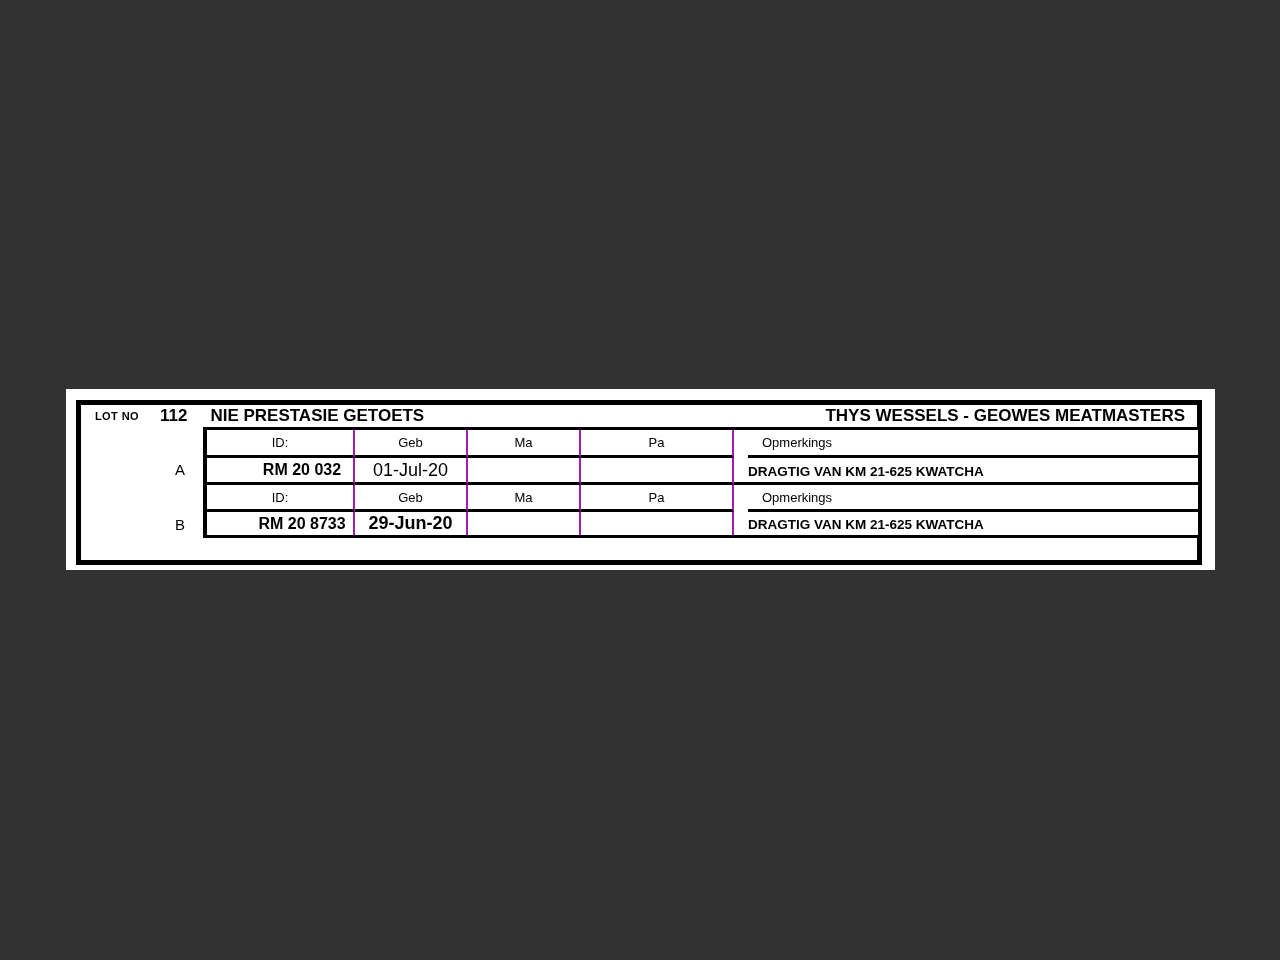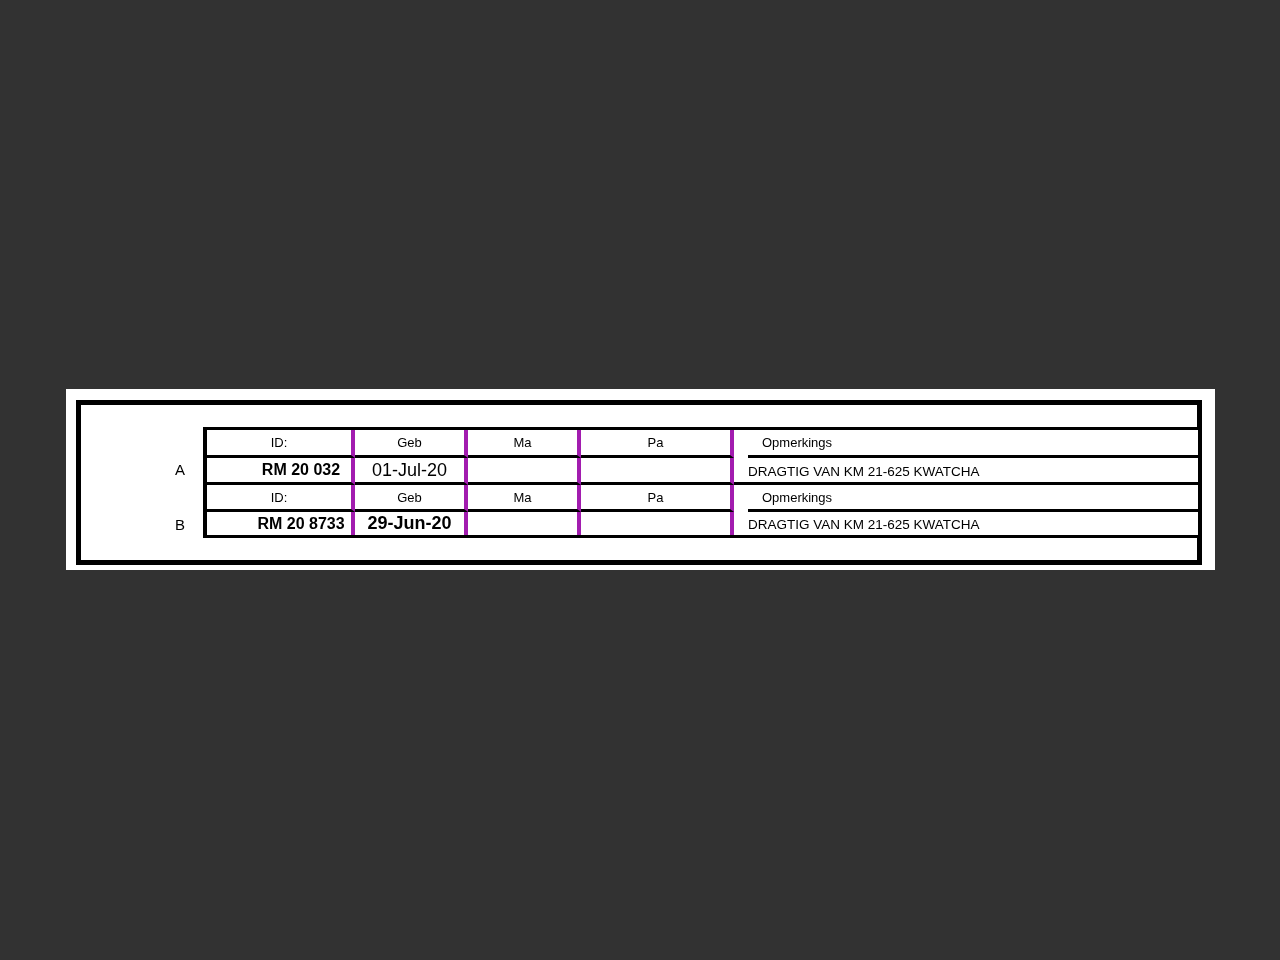--- a/index.html
+++ b/index.html
@@ -75,21 +75,21 @@
     width: 995px; height: 111px;
     border: 3px solid #000000;
     border-left-width: 4px;
     border-right: none;
     display: grid;
     grid-template-columns: 148px 113px 113px 153px 1fr;
     grid-template-rows: 28px 27px 27px 1fr;
     background: #ffffff;
   }
   .cell {
-    border-right: 4px solid #a21caf;
+    border-right: 2px solid #a21caf;
     border-bottom: 3px solid #000000;
     display: flex;
     align-items: center;
     justify-content: center;
     font-size: 13px;
     overflow: hidden;
     white-space: nowrap;
   }
   .cell.last-col { border-right: none; }
   .cell.last-row { border-bottom: none; font-weight: bold; }
@@ -101,31 +101,37 @@
   .cell.id-val {
     font-weight: bold;
     font-size: 16px;
     padding-left: 44px;
   }
   .cell.date-val { font-size: 18px; }
   .cell.opm-val {
     justify-content: flex-start;
     align-items: flex-end;
     padding: 0 0 3px 14px;
-    font-weight: normal;
+    font-weight: bold;
     font-size: 13.5px;
   }
 </style>
 </head>
 <body>
 
 <div class="canvas">
   <div class="card">
     <div class="frame">
 
+      <div class="title-row">
+        <span class="lot-label">LOT NO</span>
+        <span class="lot-number">112</span>
+        <span class="title-left">NIE PRESTASIE GETOETS</span>
+        <span class="title-right">THYS WESSELS - GEOWES MEATMASTERS</span>
+      </div>
 
       <div class="row-label row-label-a">A</div>
       <div class="row-label row-label-b">B</div>
 
       <div class="catalog-table">
 
         <div class="cell">ID:</div>
         <div class="cell">Geb</div>
         <div class="cell">Ma</div>
         <div class="cell">Pa</div>

